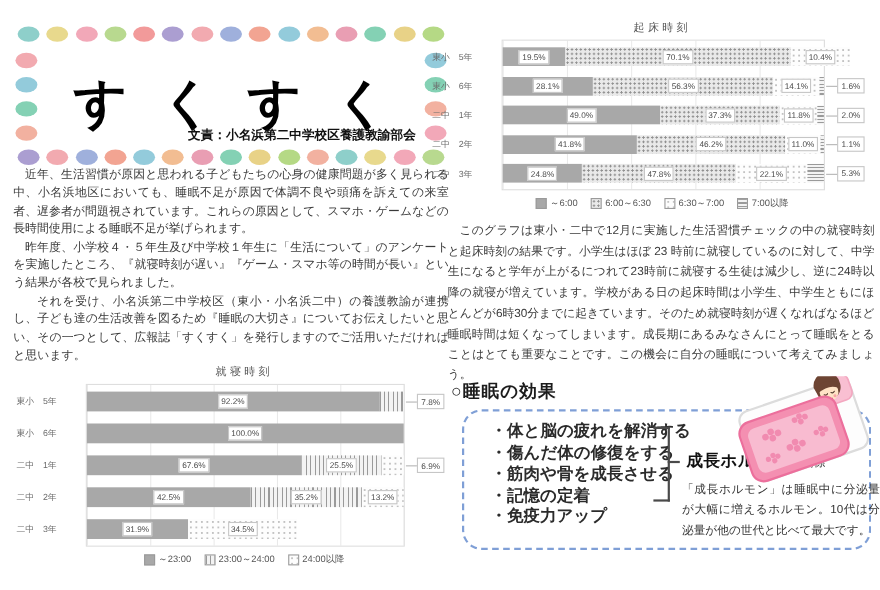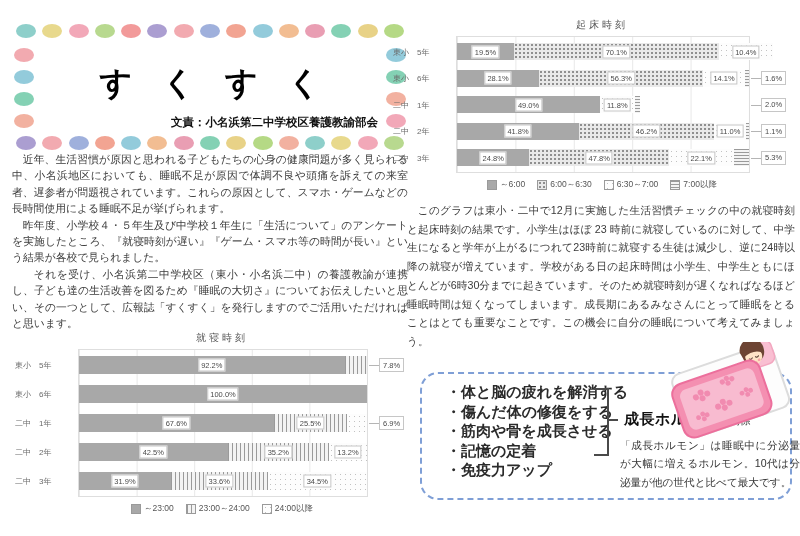--- a/index.html
+++ b/index.html
@@ -9,21 +9,21 @@
 
   
   #header{position:absolute;left:12px;top:22px;width:396px;height:128px;}
   .dotrow{position:absolute;left:4px;right:4px;display:flex;justify-content:space-between;}
   .dotrow.top{top:2px;} .dotrow.bottom{bottom:0px;}
   .dotcol{position:absolute;top:22px;bottom:18px;display:flex;flex-direction:column;justify-content:space-around;}
   .dotcol.left{left:2px;} .dotcol.right{right:2px;}
   .dot{width:20px;height:14px;border-radius:50%;flex:none;}
   #hdr-line1{position:absolute;top:24px;left:32px;right:28px;display:flex;justify-content:space-between;
              font-family:"Liberation Serif","DejaVu Serif",serif;font-size:11.5px;font-weight:600;color:#111;}
-  #hdr-title{position:absolute;top:40px;left:0;right:0;text-align:center;font-size:32px;font-weight:bold;color:#000;
+  #hdr-title{position:absolute;top:40px;left:0;right:0;text-align:center;font-size:48px;font-weight:bold;color:#000;
              letter-spacing:30px;text-indent:30px;}
   #hdr-author{position:absolute;bottom:20px;right:30px;font-family:"Liberation Serif","DejaVu Serif",serif;
               font-size:11.5px;font-weight:600;color:#111;}
 
   
   .article{position:absolute;text-align:justify;word-break:break-all;color:#3a3a3a;}
   #left-article{left:12px;top:151px;width:396px;font-size:10.8px;line-height:16.4px;}
   #left-article p{margin:0;}
   #left-article p.i1{text-indent:1em;} #left-article p.i2{text-indent:2em;}
   #right-article{left:407px;top:201px;width:388px;font-size:10.7px;line-height:18.7px;text-indent:1em;}
@@ -186,23 +186,20 @@
               <div class="dlabel">13.2%</div>
             </div>
           </div>
         </div>
         <div class="crow">
           <div class="clabel">二中　3年</div>
           <div class="cbar">
             <div class="seg seg-solid" style="width: 31.9%;">
               <div class="dlabel">31.9%</div>
             </div>
-            <div class="seg seg-vlines" style="width: 33.6%;">
-              <div class="dlabel">33.6%</div>
-            </div>
             <div class="seg seg-lightdots" style="width: 34.5%;">
               <div class="dlabel">34.5%</div>
             </div>
           </div>
         </div>
       </div>
     <div class="chart-legend">
         <div class="legend-item">
           <div class="legend-swatch seg-solid"></div>
           <span>～23:00</span>
@@ -250,20 +247,23 @@
             <div class="callout">1.6%</div>
             <div class="seg seg-hlines" style="width: 1.6%;"></div>
           </div>
         </div>
         <div class="crow">
           <div class="clabel">二中　1年</div>
           <div class="cbar">
             <div class="seg seg-solid" style="width: 49%;">
               <div class="dlabel">49.0%</div>
             </div>
+            <div class="seg seg-dots" style="width: 37.3%;">
+              <div class="dlabel">37.3%</div>
+            </div>
             <div class="seg seg-lightdots" style="width: 11.8%;">
               <div class="dlabel">11.8%</div>
             </div>
             <div class="callout">2.0%</div>
             <div class="seg seg-hlines" style="width: 2%;"></div>
           </div>
         </div>
         <div class="crow">
           <div class="clabel">二中　2年</div>
           <div class="cbar">
@@ -312,20 +312,21 @@
         </div>
         <div class="legend-item">
           <div class="legend-swatch seg-hlines"></div>
           <span>7:00以降</span>
         </div>
       </div>
   </div>
 
   <div class="article" id="right-article">このグラフは東小・二中で12月に実施した生活習慣チェックの中の就寝時刻と起床時刻の結果です。小学生はほぼ 23 時前に就寝しているのに対して、中学生になると学年が上がるにつれて23時前に就寝する生徒は減少し、逆に24時以降の就寝が増えています。学校がある日の起床時間は小学生、中学生ともにほとんどが6時30分までに起きています。そのため就寝時刻が遅くなればなるほど睡眠時間は短くなってしまいます。成長期にあるみなさんにとって睡眠をとることはとても重要なことです。この機会に自分の睡眠について考えてみましょう。</div>
 
+  <div id="sleep-heading">○睡眠の効果</div>
   <div id="sleep-box">
     <div id="sleep-bullets">
         <div>・体と脳の疲れを解消する</div>
         <div>・傷んだ体の修復をする</div>
         <div>・筋肉や骨を成長させる</div>
         <div>・記憶の定着</div>
         <div>・免疫力アップ</div>
       </div>
     <div id="bracket"></div>
     <div id="bracket-connector"></div>

